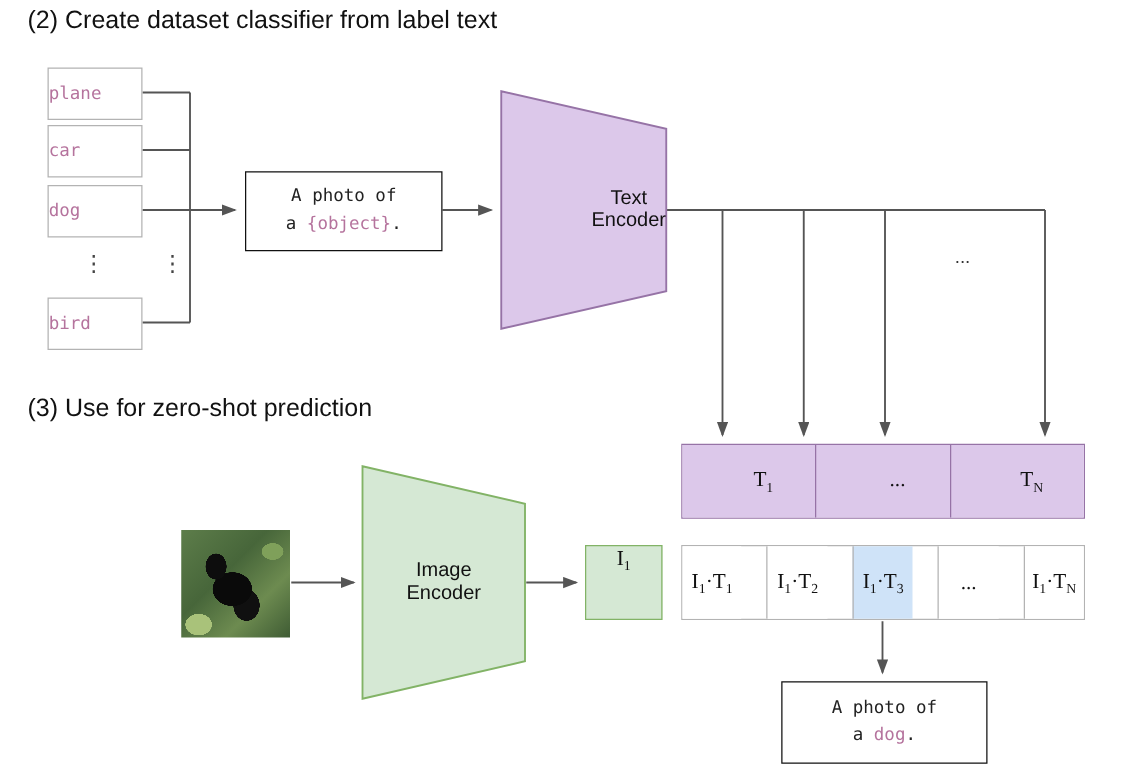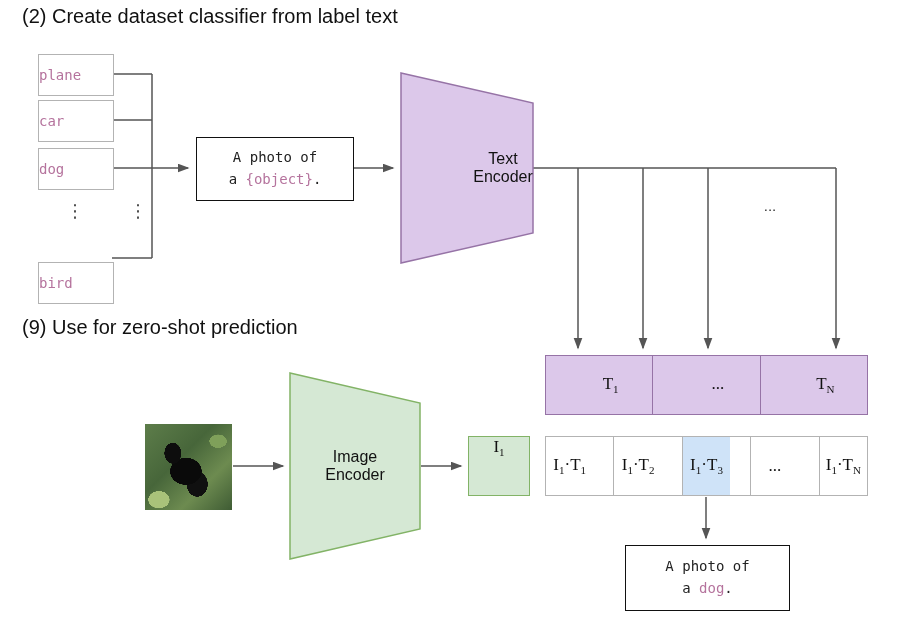--- a/index.html
+++ b/index.html
@@ -87,21 +87,21 @@
 
   <div class="lbox" style="top:54px;">
       <span>plane</span>
     </div>
   <div class="lbox" style="top:100px;">
       <span>car</span>
     </div>
   <div class="lbox" style="top:148px;">
       <span>dog</span>
     </div>
-  <div class="lbox" style="top:238px;margin-top:24px;">
+  <div class="lbox" style="top:238px;">
       <span>bird</span>
     </div>
 
   <div class="vdots" style="left:38px;top:200px;width:74px;">⋮</div>
   <div class="vdots" style="left:118px;top:200px;width:40px;">⋮</div>
 
   <div class="promptbox" style="left:196px;top:137px;width:156px;height:62px;">
     <span>A photo of</span>
     <span><span>a </span><span class="obj">{object}</span><span>.</span></span>
   </div>
@@ -117,21 +117,21 @@
         <span class="serif"><span>T</span><sub>1</sub></span>
       </div>
     <div class="cell">
         <span class="serif"><span>...</span><sub></sub></span>
       </div>
     <div class="cell">
         <span class="serif"><span>T</span><sub>N</sub></span>
       </div>
   </div>
 
-  <div class="sec-title" style="left:22px;top:316px;">(9) Use for zero-shot prediction</div>
+  <div class="sec-title" style="left:22px;top:316px;">(3) Use for zero-shot prediction</div>
 
   <div class="dogphoto"></div>
 
   <div class="enc-label" style="left:290px;top:373px;width:130px;height:186px;">
     <span style="width:78px;">Image Encoder</span>
   </div>
 
   <div class="ibox">
     <span class="serif"><span>I</span><sub>1</sub></span>
   </div>

